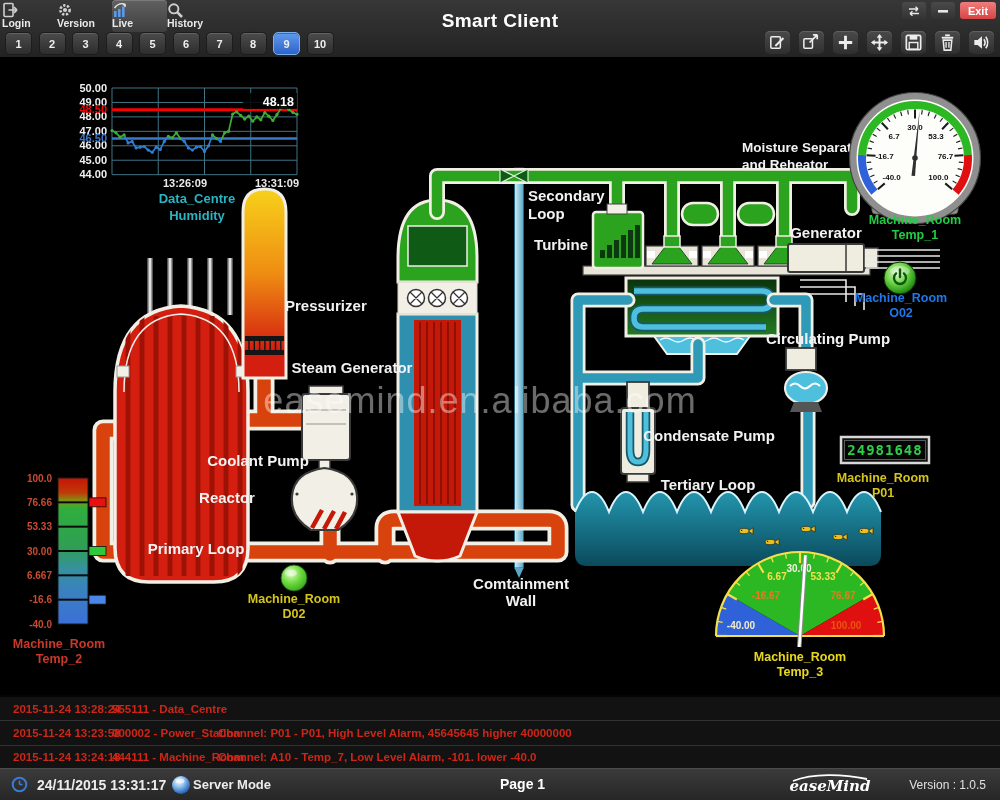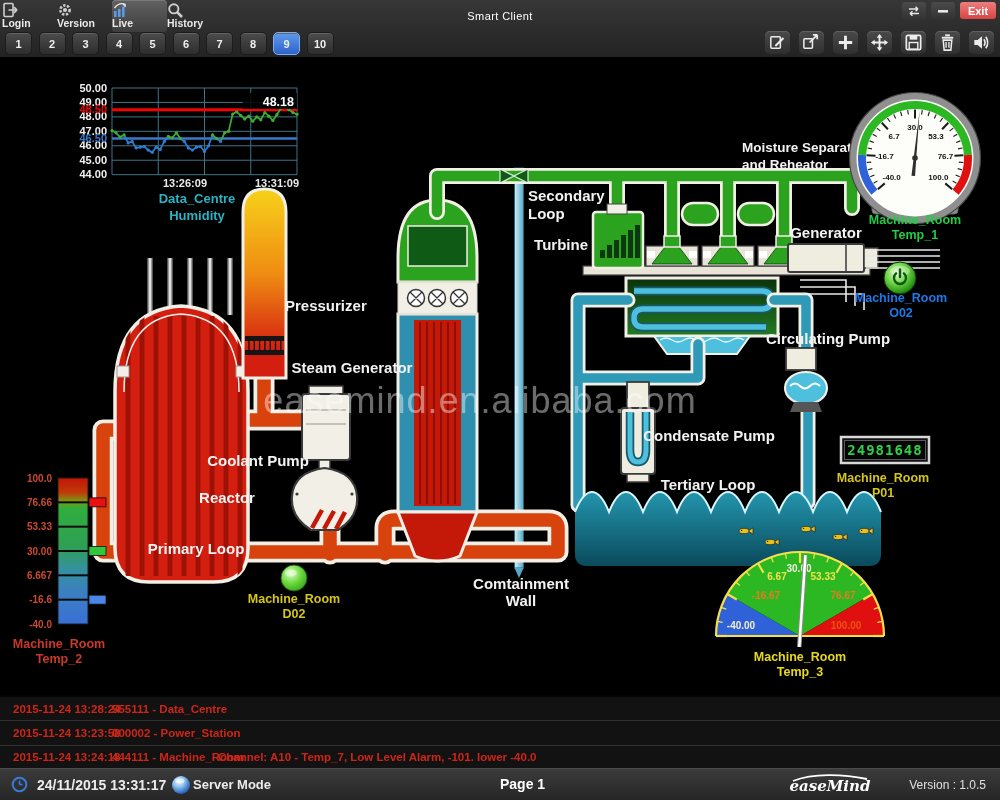--- a/index.html
+++ b/index.html
@@ -8,21 +8,21 @@
   svg{font-family:"Liberation Sans",sans-serif;}
   
   #titlebar{position:absolute;top:0;left:0;width:1000px;height:57px;
     background:linear-gradient(#373737,#232323);border-bottom:2px solid #000;}
   #nav{position:absolute;left:2px;top:0;display:flex;}
   .nav-item{width:55px;height:30px;display:flex;flex-direction:column;
     justify-content:flex-start;padding-top:2px;border-radius:4px;cursor:default;}
   .nav-item.active{background:linear-gradient(#616161,#3e3e3e);box-shadow:inset 0 1px 0 #7a7a7a;}
   .nav-item span{font-size:10.5px;font-weight:700;color:#eaeaea;line-height:11px;}
   #app-title{position:absolute;left:50%;top:10px;transform:translateX(-50%);
-    color:#fff;font-size:11px;font-weight:400;letter-spacing:.4px;}
+    color:#fff;font-size:19px;font-weight:700;letter-spacing:.4px;}
   #winbtns{position:absolute;right:4px;top:2px;display:flex;gap:5px;align-items:center;}
   .winbtn{width:24px;height:17px;background:linear-gradient(#4a4a4a,#333);border-radius:3px;
     display:flex;align-items:center;justify-content:center;}
   .winbtn.exit{width:36px;background:linear-gradient(#ef7d7d,#d84444);color:#fff;
     font-size:11px;font-weight:700;}
   #pages{position:absolute;left:5px;top:32px;display:flex;gap:6.5px;}
   .page-btn{width:25px;height:21px;border-radius:5px;border:1px solid #1c1c1c;
     background:linear-gradient(#4c4c4c,#2d2d2d);box-shadow:inset 0 1px 0 #636363;
     color:#f0f0f0;font-size:11px;font-weight:700;display:flex;align-items:center;justify-content:center;}
   .page-btn.active{background:linear-gradient(#5f9bee,#2f62c8);border-color:#7ab0f0;}
@@ -671,20 +671,21 @@
   </svg>
 
   <div id="alarms">
       <div class="alarm-row">
         <span>2015-11-24 13:28:24</span>
         <span>555111 - Data_Centre</span>
       </div>
       <div class="alarm-row">
         <span>2015-11-24 13:23:58</span>
         <span>000002 - Power_Station</span>
+        <span>Channel: P01 - P01, High Level Alarm, 45645645 higher 40000000</span>
       </div>
       <div class="alarm-row">
         <span>2015-11-24 13:24:18</span>
         <span>444111 - Machine_Room</span>
         <span>Channel: A10 - Temp_7, Low Level Alarm, -101. lower -40.0</span>
       </div>
     </div>
 
   <div id="statusbar">
     <div id="sb-left">

